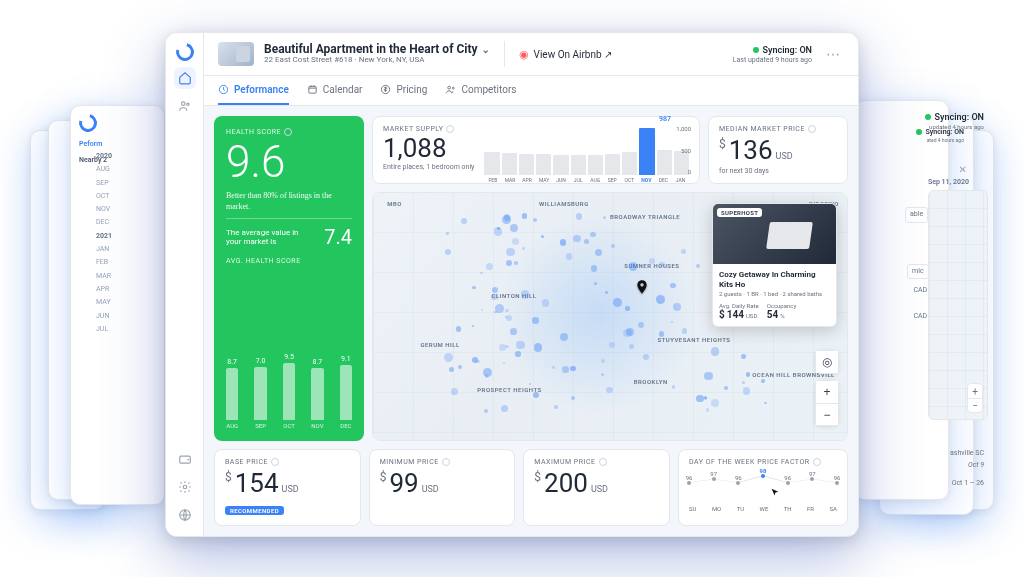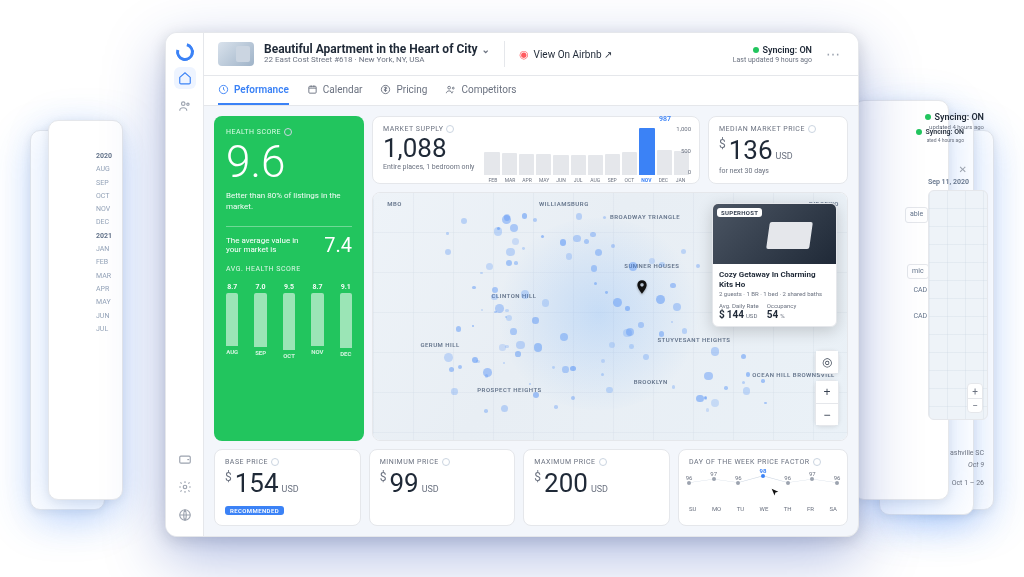--- a/index.html
+++ b/index.html
@@ -64,26 +64,26 @@
   .content{flex:1;padding:10px;display:grid;grid-template-columns:150px 1fr;grid-template-rows:auto 1fr auto;gap:8px;min-height:0;}
 
   .card{background:var(--card);border:1px solid var(--border);border-radius:8px;padding:8px 10px;}
   .card-label{font-size:7px;letter-spacing:.5px;color:var(--muted);text-transform:uppercase;display:flex;align-items:center;gap:3px;}
   .help{width:8px;height:8px;border:1px solid #cbd5e1;border-radius:50%;display:inline-block;}
 
   
   .health{grid-column:1;grid-row:1 / 3;background:var(--green);color:#fff;border:none;display:flex;flex-direction:column;padding:12px;}
   .health .card-label{color:#dcfce7;}
   .score{font-size:44px;font-weight:300;line-height:1;margin:4px 0 6px;}
-  .health-desc{font-size:8px;line-height:1.4;opacity:.95;margin-bottom:8px;}
+  .health-desc{font-size:8px;line-height:1.4;opacity:.95;margin-bottom:0;font-family:Liberation Serif, serif;}
   .divider-h{height:1px;background:rgba(255,255,255,.35);margin:6px 0;}
   .avgrow{display:flex;align-items:center;justify-content:space-between;font-size:8px;}
   .avgval{font-size:20px;font-weight:400;}
   .avglbl{font-size:7px;letter-spacing:.5px;opacity:.85;margin-top:8px;margin-bottom:4px;}
-  .hchart{flex:1;display:flex;align-items:flex-start;gap:16px;min-height:70px;padding-top:6px;font-weight:bold;}
+  .hchart{flex:1;display:flex;align-items:flex-end;gap:16px;min-height:70px;padding-top:6px;}
   .hbar-wrap{flex:1;display:flex;flex-direction:column;align-items:center;gap:2px;}
   .hbar-val{font-size:7px;opacity:.95;}
   .hbar{width:100%;background:rgba(255,255,255,.55);border-radius:2px 2px 0 0;}
   .hbar-lbl{font-size:6px;opacity:.8;}
 
   
   .toprow{grid-column:2;grid-row:1;display:grid;grid-template-columns:1fr 140px;gap:8px;}
   .supply-card{display:flex;gap:10px;align-items:stretch;}
   .supply-left{display:flex;flex-direction:column;}
   .big{font-size:26px;font-weight:400;line-height:1;margin:2px 0;}
@@ -175,20 +175,25 @@
   .ghostmap .gz span+span{border-top:1px solid var(--border);}
 </style>
 </head>
 <body>
 
 <div class="stage">
   <div class="glow"></div>
 
   <div class="bgwin bg1"></div>
   <div class="bgwin bg1b"></div>
+  <div class="bgwin bg2">
+    <div style="position:absolute;left:8px;top:8px;" class="logo"></div>
+    <div style="position:absolute;left:8px;top:34px;font-size:7px;color:var(--blue);font-weight:600;">Peform</div>
+    <div style="position:absolute;left:8px;top:50px;font-size:7px;color:#475569;font-weight:600;">Nearby 2</div>
+  </div>
   <div class="bgwin bg2b"></div>
   <div class="bgwin bg3"></div>
   <div class="bgwin bg3b"></div>
 
   <div class="months">
     <b>2020</b><br>
     <span>AUG</span><br>
     <span>SEP</span><br>
     <span>OCT</span><br>
     <span>NOV</span><br>

